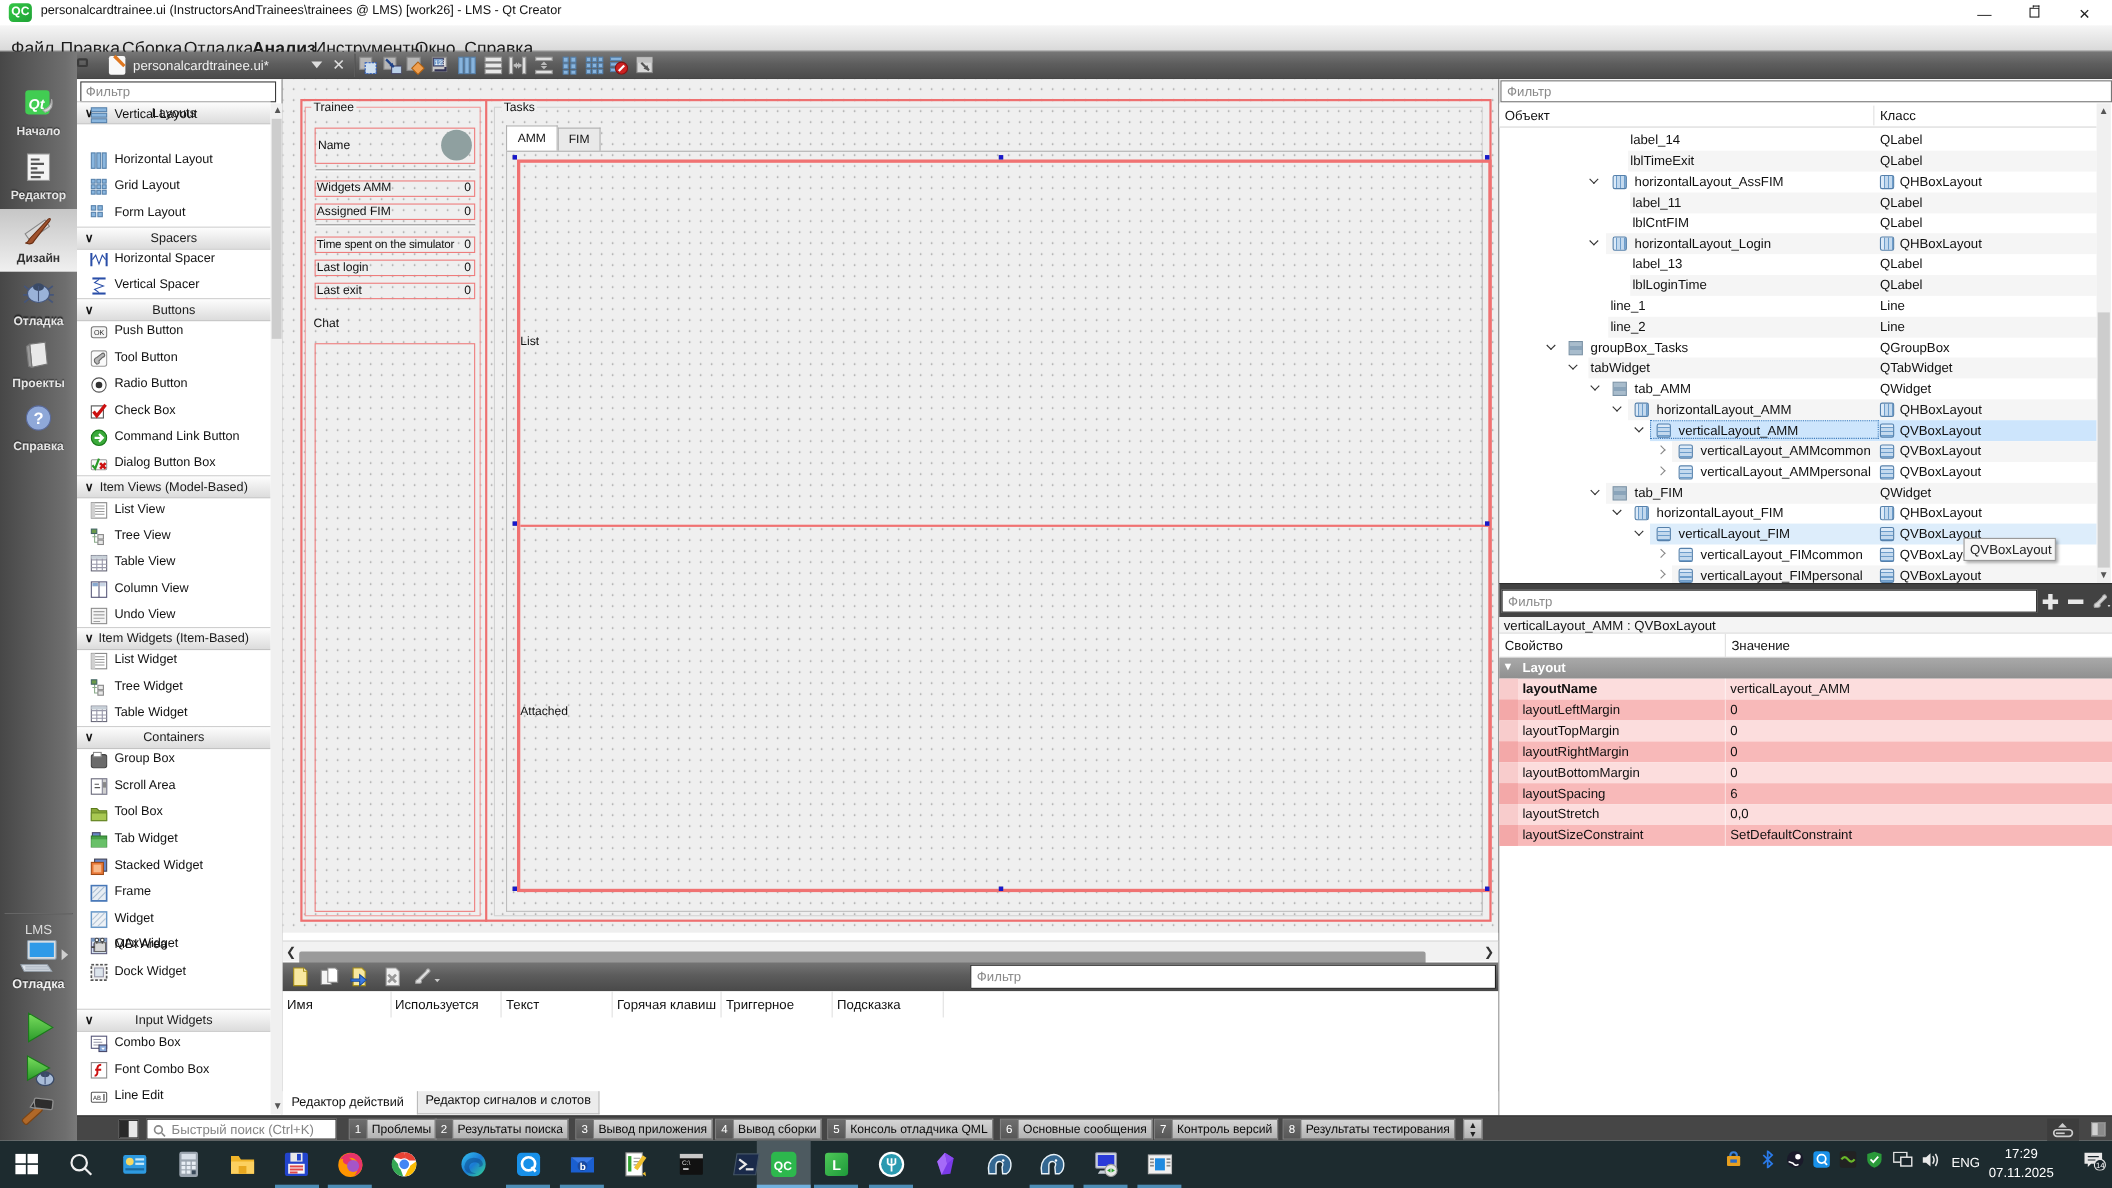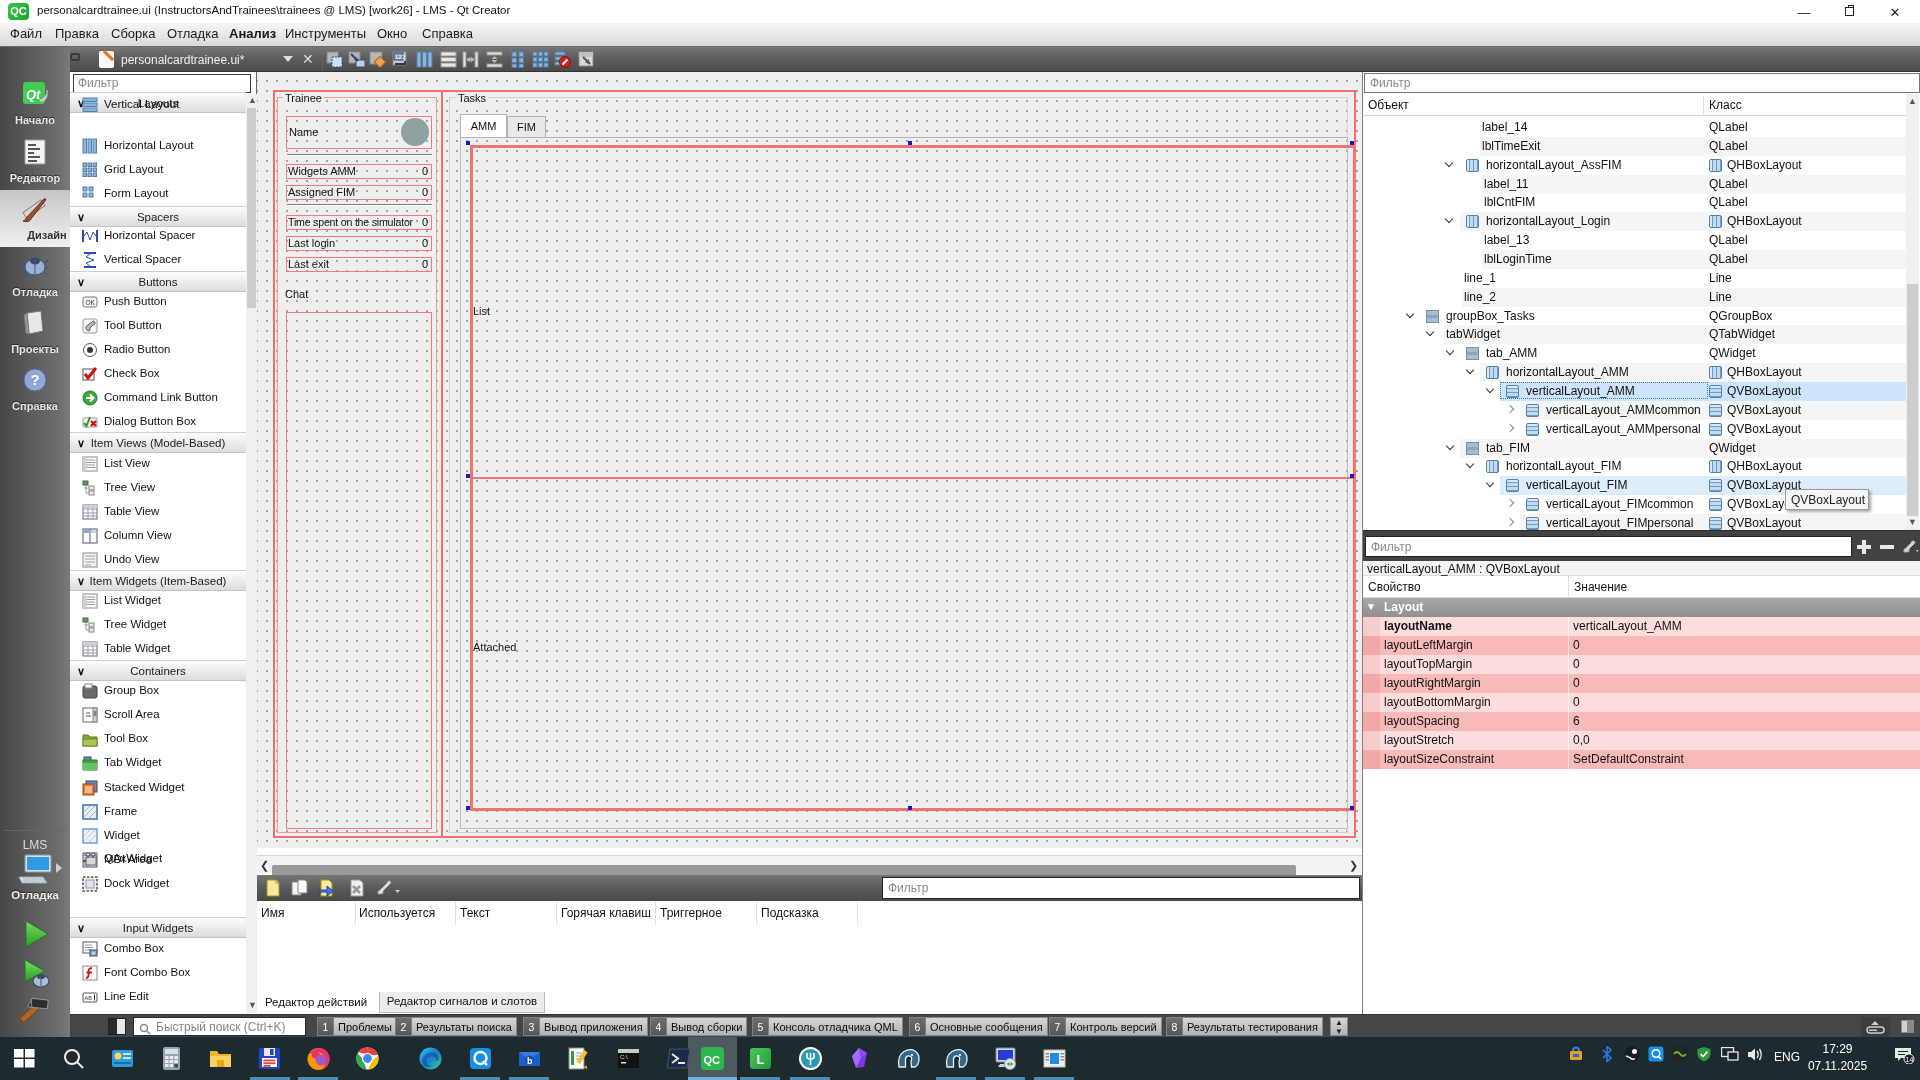--- a/index.html
+++ b/index.html
@@ -5,32 +5,32 @@
 html,body{width:1920px;height:1080px;overflow:hidden;}
 body{font-family:"Liberation Sans",sans-serif;position:relative;background:#fff;}
 .abs{position:absolute;}
 
 #titlebar{left:0;top:0;width:1920px;height:23px;background:#fff;}
 #qcico{left:8px;top:3px;width:21px;height:17px;background:linear-gradient(135deg,#35c746,#1ea235);border-radius:4px;color:#fff;font-weight:bold;font-size:11px;text-align:center;line-height:17px;}
 #title-text{left:37px;top:4px;font-size:11.5px;color:#111;}
 .wbtn{top:5px;font-size:13px;color:#222;width:14px;text-align:center;}
 
 #menubar{left:0;top:23px;width:1920px;height:24px;background:linear-gradient(#f6f6f6,#d9d9d9);border-bottom:1px solid #6a6a6a;}
-.menu{position:absolute;top:3px;font-size:13px;color:#1a1a1a;}
+.menu{position:absolute;top:13px;font-size:16px;color:#1a1a1a;}
 
 #toolbar{left:0;top:47px;width:1920px;height:25px;background:linear-gradient(#777777,#5e5e5e 45%,#4b4b4b);border-bottom:1px solid #333;}
 #tb-doc{left:99px;top:4px;width:15px;height:17px;background:#f8f8f8;border-radius:2px;}
 #tb-doc:after{content:"";position:absolute;left:3px;top:3px;width:13px;height:3px;background:#e07820;transform:rotate(45deg);}
 #tb-file{left:121px;top:6px;color:#f0f0f0;font-size:12px;}
 
 #sidebar{left:0;top:47px;width:70px;height:990px;background:linear-gradient(90deg,#474747,#6e6e6e 85%,#7a7a7a);}
 .mode{position:absolute;left:0;width:70px;height:57px;text-align:center;}
 .mode .lbl{position:absolute;left:0;bottom:6px;width:70px;font-size:11px;font-weight:bold;color:#e6e6e6;text-shadow:0 -1px 1px #222;}
 .mode.active{background:linear-gradient(#c6c6c6,#f0f0f0);}
-.mode.active .lbl{color:#333;text-shadow:none;margin-left:12px;}
+.mode.active .lbl{color:#333;text-shadow:none;}
 .micon{position:absolute;left:21px;top:5px;width:28px;height:28px;}
 
 #palette{left:70px;top:72px;width:187px;height:941px;background:#fff;border-right:1px solid #666;}
 #pfilter{left:3px;top:2px;width:178px;height:19px;background:#fff;border:1px solid #3c3c3c;font-size:12px;color:#8a8a8a;padding-left:4px;line-height:17px;}
 .phdr{position:absolute;left:0px;width:176px;height:21px;background:linear-gradient(#fdfdfd,#dcdcdc);border-top:1px solid #cfcfcf;border-bottom:1px solid #c3c3c3;text-align:center;font-size:11.5px;color:#1a1a1a;line-height:21px;}
 .phdr:before{content:"∨";position:absolute;left:7px;top:0px;font-size:11px;font-weight:bold;color:#111;}
 .pitem{position:absolute;left:0;width:176px;height:23px;font-size:11.5px;color:#111;}
 .pitem .pic{position:absolute;left:12px;top:3px;width:16px;height:16px;}
 .pitem .ptx{position:absolute;left:34px;top:4px;}
 #pscroll{left:176px;top:22px;width:11px;height:919px;background:#f0f0f0;}

